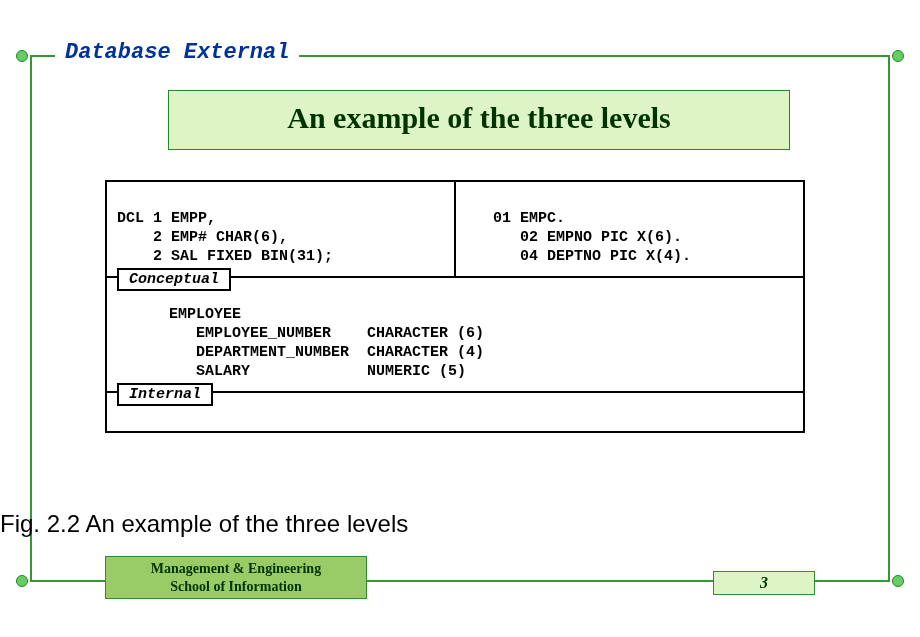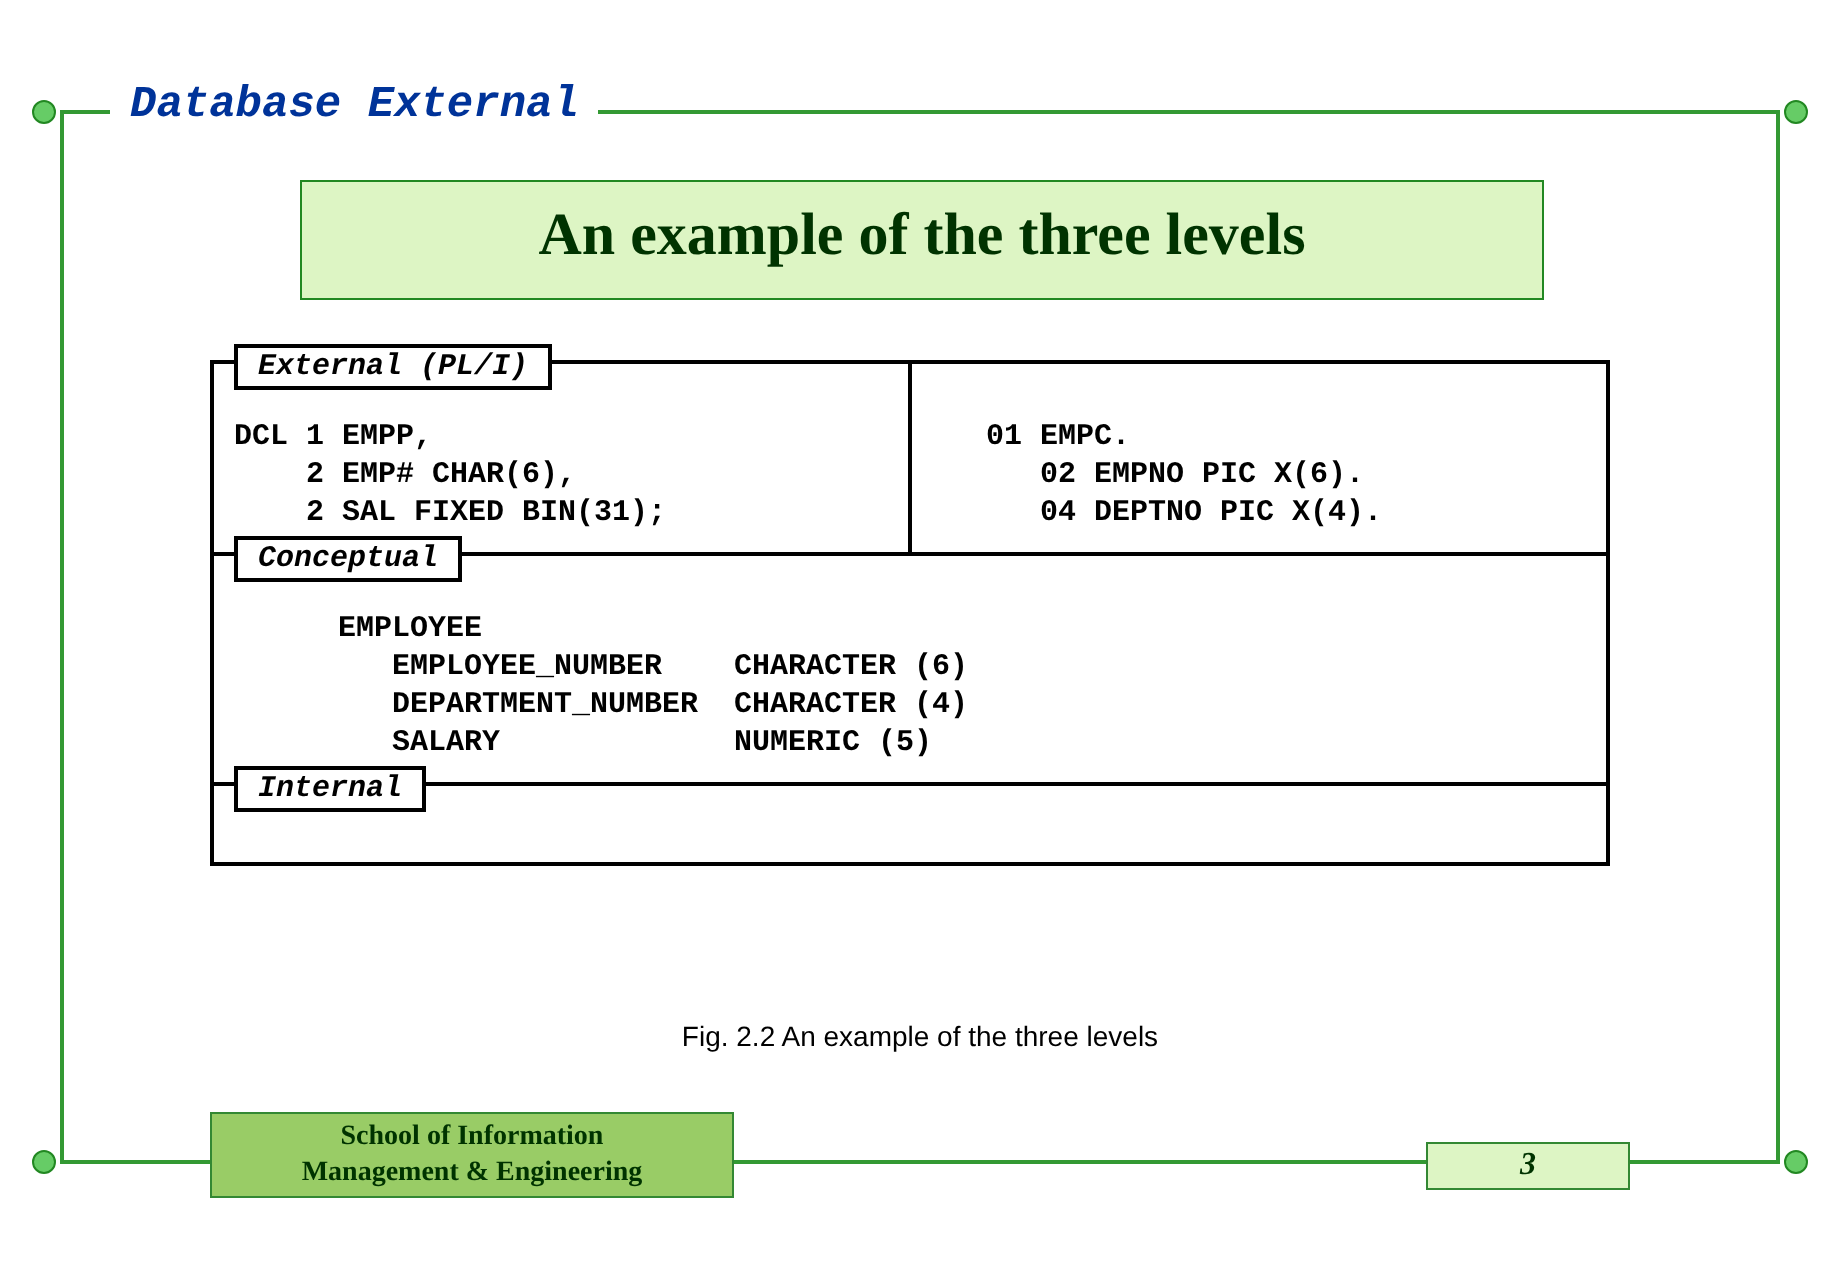--- a/index.html
+++ b/index.html
@@ -38,21 +38,21 @@
     background: #ffffff;
     padding: 0 10px;
     font-family: "Courier New", monospace;
     font-weight: bold;
     font-style: italic;
     color: #003399;
     font-size: 22px;
   }
   .title-box {
     position: absolute;
-    left: 150px;
+    left: 168px;
     top: 90px;
     width: 620px;
     background: #ddf5c4;
     border: 1px solid #228822;
     text-align: center;
     padding: 10px 0 14px 0;
   }
   .title-text {
     font-family: "Times New Roman", serif;
     font-weight: bold;
@@ -112,23 +112,23 @@
     font-family: "Courier New", monospace;
     font-size:15px;
     font-weight:bold;
     line-height:1.25;
     white-space:pre;
   }
   .caption {
     position:absolute;
     left:0; right:0;
     top:510px;
-    text-align:center;
+    text-align:left;
     font-family: Arial, sans-serif;
-    font-size:14px;
+    font-size:24px;
     color:#000;
   }
   .footer-left {
     position:absolute;
     left:105px;
     bottom:38px;
     width:260px;
     background:#99cc66;
     border:1px solid #338833;
     text-align:center;
@@ -168,21 +168,20 @@
 <div class="header">Database External</div>
 
 <div class="title-box">
   <span class="title-text">An example of the three levels</span>
 </div>
 
 <div class="diagram">
   <div class="outer-box">
     <div class="row-top">
       <div class="col-left">
-        <div class="tab">External (PL/I)</div>
         <pre>DCL 1 EMPP,
     2 EMP# CHAR(6),
     2 SAL FIXED BIN(31);</pre>
       </div>
       <div class="col-right">
         <pre>   01 EMPC.
       02 EMPNO PIC X(6).
       04 DEPTNO PIC X(4).</pre>
       </div>
     </div>
@@ -195,16 +194,16 @@
     </div>
     <div class="row-bot">
       <div class="tab">Internal</div>
     </div>
   </div>
 </div>
 
 <div class="caption">Fig. 2.2 An example of the three levels</div>
 
 <div class="footer-left">
+  <div>Management &amp; Engineering</div>
   <div>School of Information</div>
-  <div>Management &amp; Engineering</div>
 </div>
 <div class="footer-right">3</div>
 
 </body></html>

